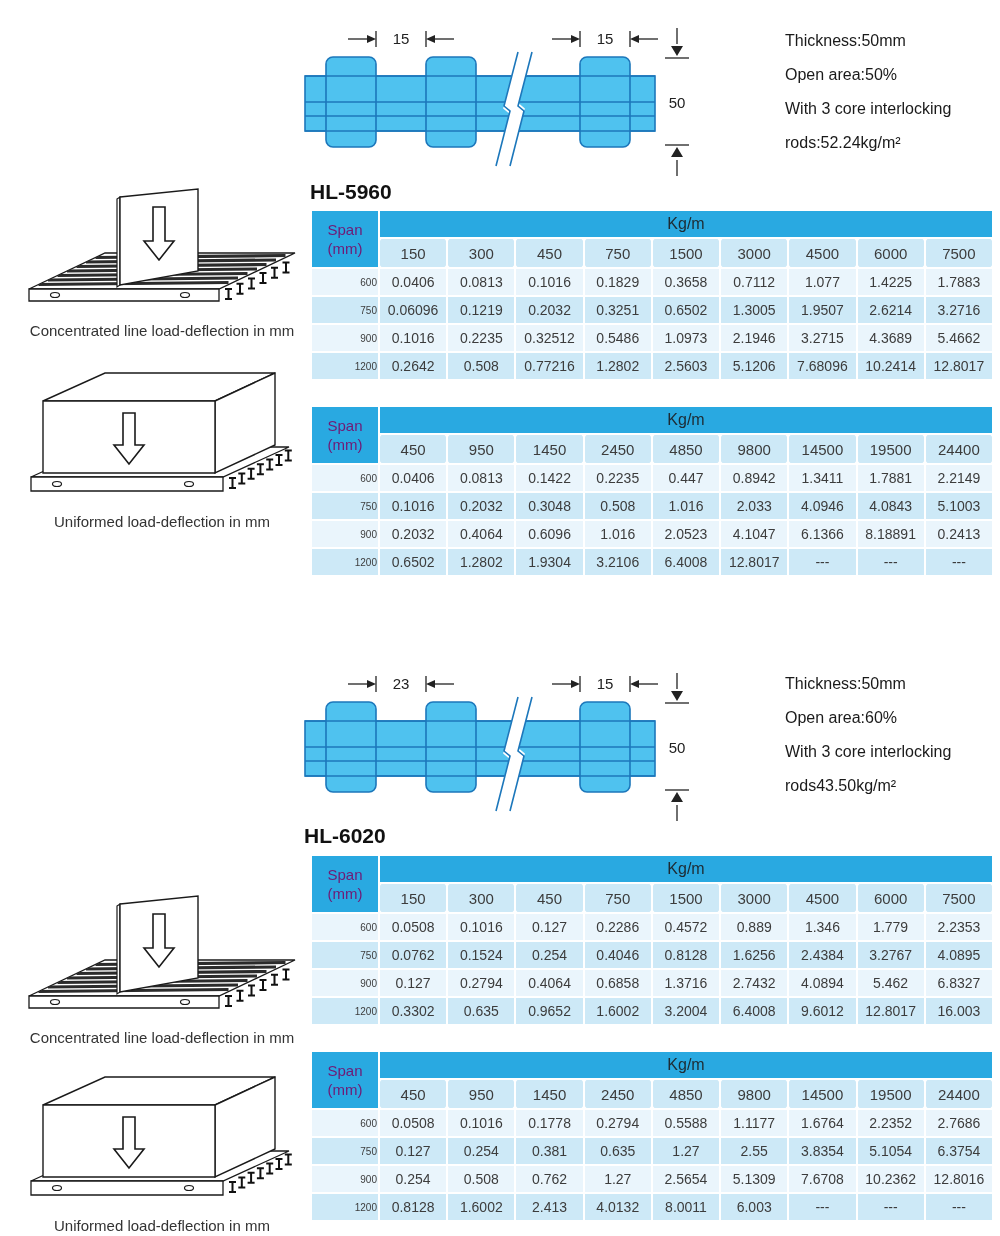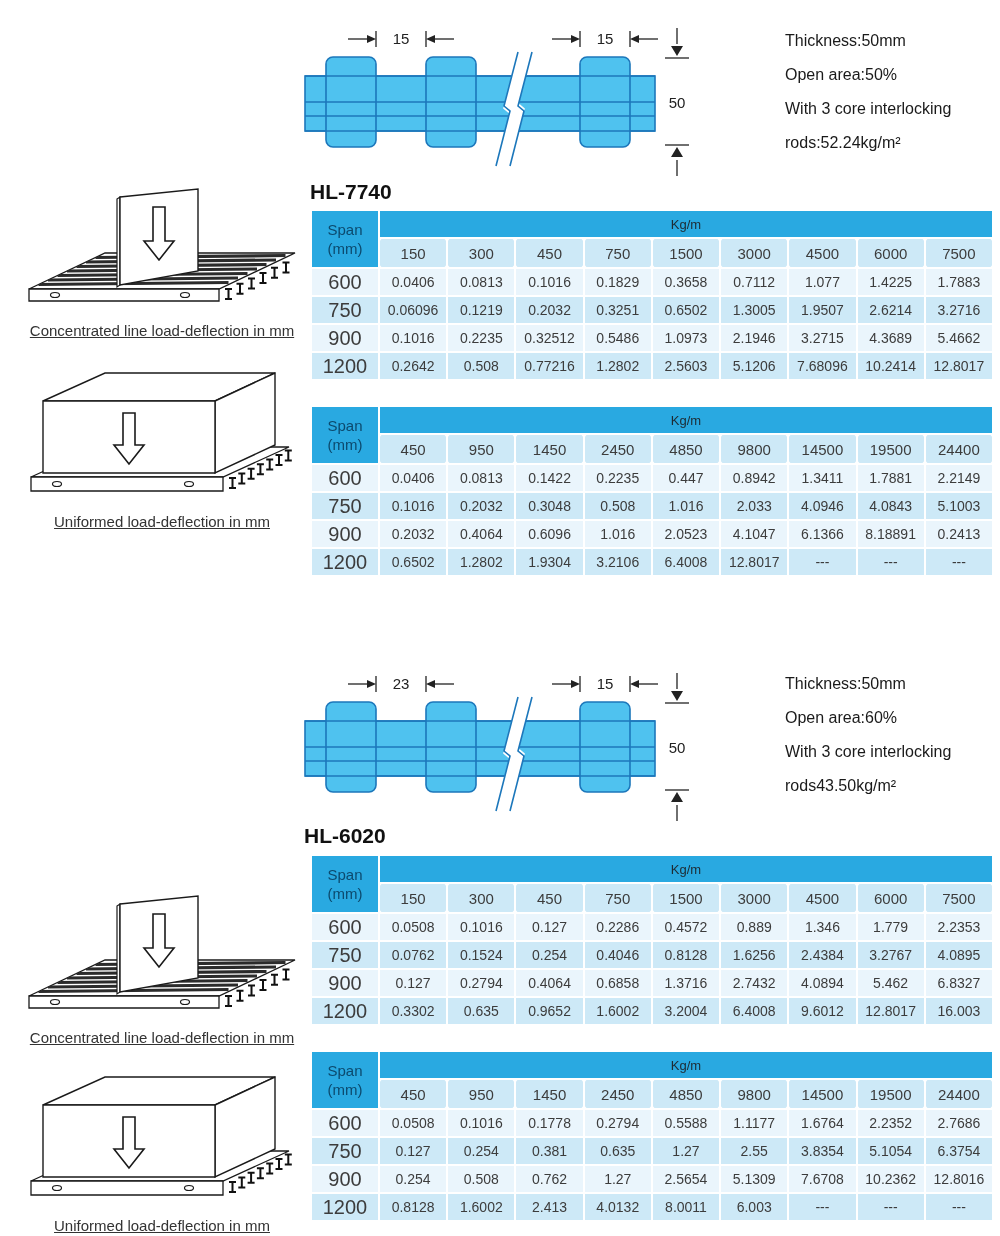--- a/index.html
+++ b/index.html
@@ -6,32 +6,32 @@
   html,body { margin:0; padding:0; background:#fff; }
   body { font-family:"Liberation Sans", sans-serif; }
   .page { position:relative; width:1000px; height:1236px; background:#fff; overflow:hidden; }
 
   
   .dtable { position:absolute; width:684px; border-collapse:collapse; table-layout:fixed;
             font-size:14px; color:#3c3c3c; }
   .dtable col.c-span { width:68px; }
   .dtable th, .dtable td { border:2px solid #fff; height:28px; text-align:center;
             padding:0 1px; font-weight:normal; overflow:hidden; white-space:nowrap; }
-  .dtable .kgm    { background:#29A9E1; color:#1e2b33; font-size:13px; height:28px; }
-  .dtable .span-h { background:#29A9E1; color:#0c4a6e; font-size:15px; line-height:1.3; }
+  .dtable .kgm    { background:#29A9E1; color:#1e2b33; font-size:16px; height:28px; }
+  .dtable .span-h { background:#29A9E1; color:#701a75; font-size:15px; line-height:1.3; }
   .dtable .load   { background:#CDE9F7; color:#3c3c3c; font-size:15px; height:30px;border-radius:6px; }
   .dtable tr.light { background:#EAF5FC; }
   .dtable tr.mid   { background:#CDE9F7; }
-  .dtable .span-v  { font-size:20px; }
+  .dtable .span-v  { font-size:10px;text-align:right; }
 
   
   .model { position:absolute; margin:0; font-size:21px; font-weight:bold; color:#111; }
   .specs { position:absolute; width:215px; font-size:16px; color:#1a1a1a; line-height:34px; }
   .illus { position:absolute; width:300px; display:flex; flex-direction:column; align-items:center; }
-  .illus .caption { margin-top:5px; font-size:15px; color:#333; text-align:center;text-decoration:underline; }
+  .illus .caption { margin-top:5px; font-size:15px; color:#333; text-align:center; }
   .cross { position:absolute; }
 </style>
 </head>
 <body>
 
 <div class="page">
 
   <div class="illus" style="left:12px; top:183px;">
     <div>
   <svg width="290" height="130" viewBox="0 0 290 130">
@@ -138,21 +138,21 @@
   </svg>
 </div>
 
   <div class="specs" style="left:785px; top:24px;">
     <div class="spec-line">Thickness:50mm</div>
     <div class="spec-line">Open area:50%</div>
     <div class="spec-line">With 3 core interlocking</div>
     <div class="spec-line">rods:52.24kg/m²</div>
   </div>
 
-  <h2 class="model" style="left:310px; top:180px;">HL-7740</h2>
+  <h2 class="model" style="left:310px; top:180px;">HL-5960</h2>
 
   <table class="dtable" style="left:310px; top:209px;">
       <colgroup>
         <col class="c-span">
       </colgroup>
       <thead>
         <tr>
           <th class="span-h" rowspan="2">Span<br>(mm)</th>
           <th class="kgm" colspan="9">Kg/m</th>
         </tr>

